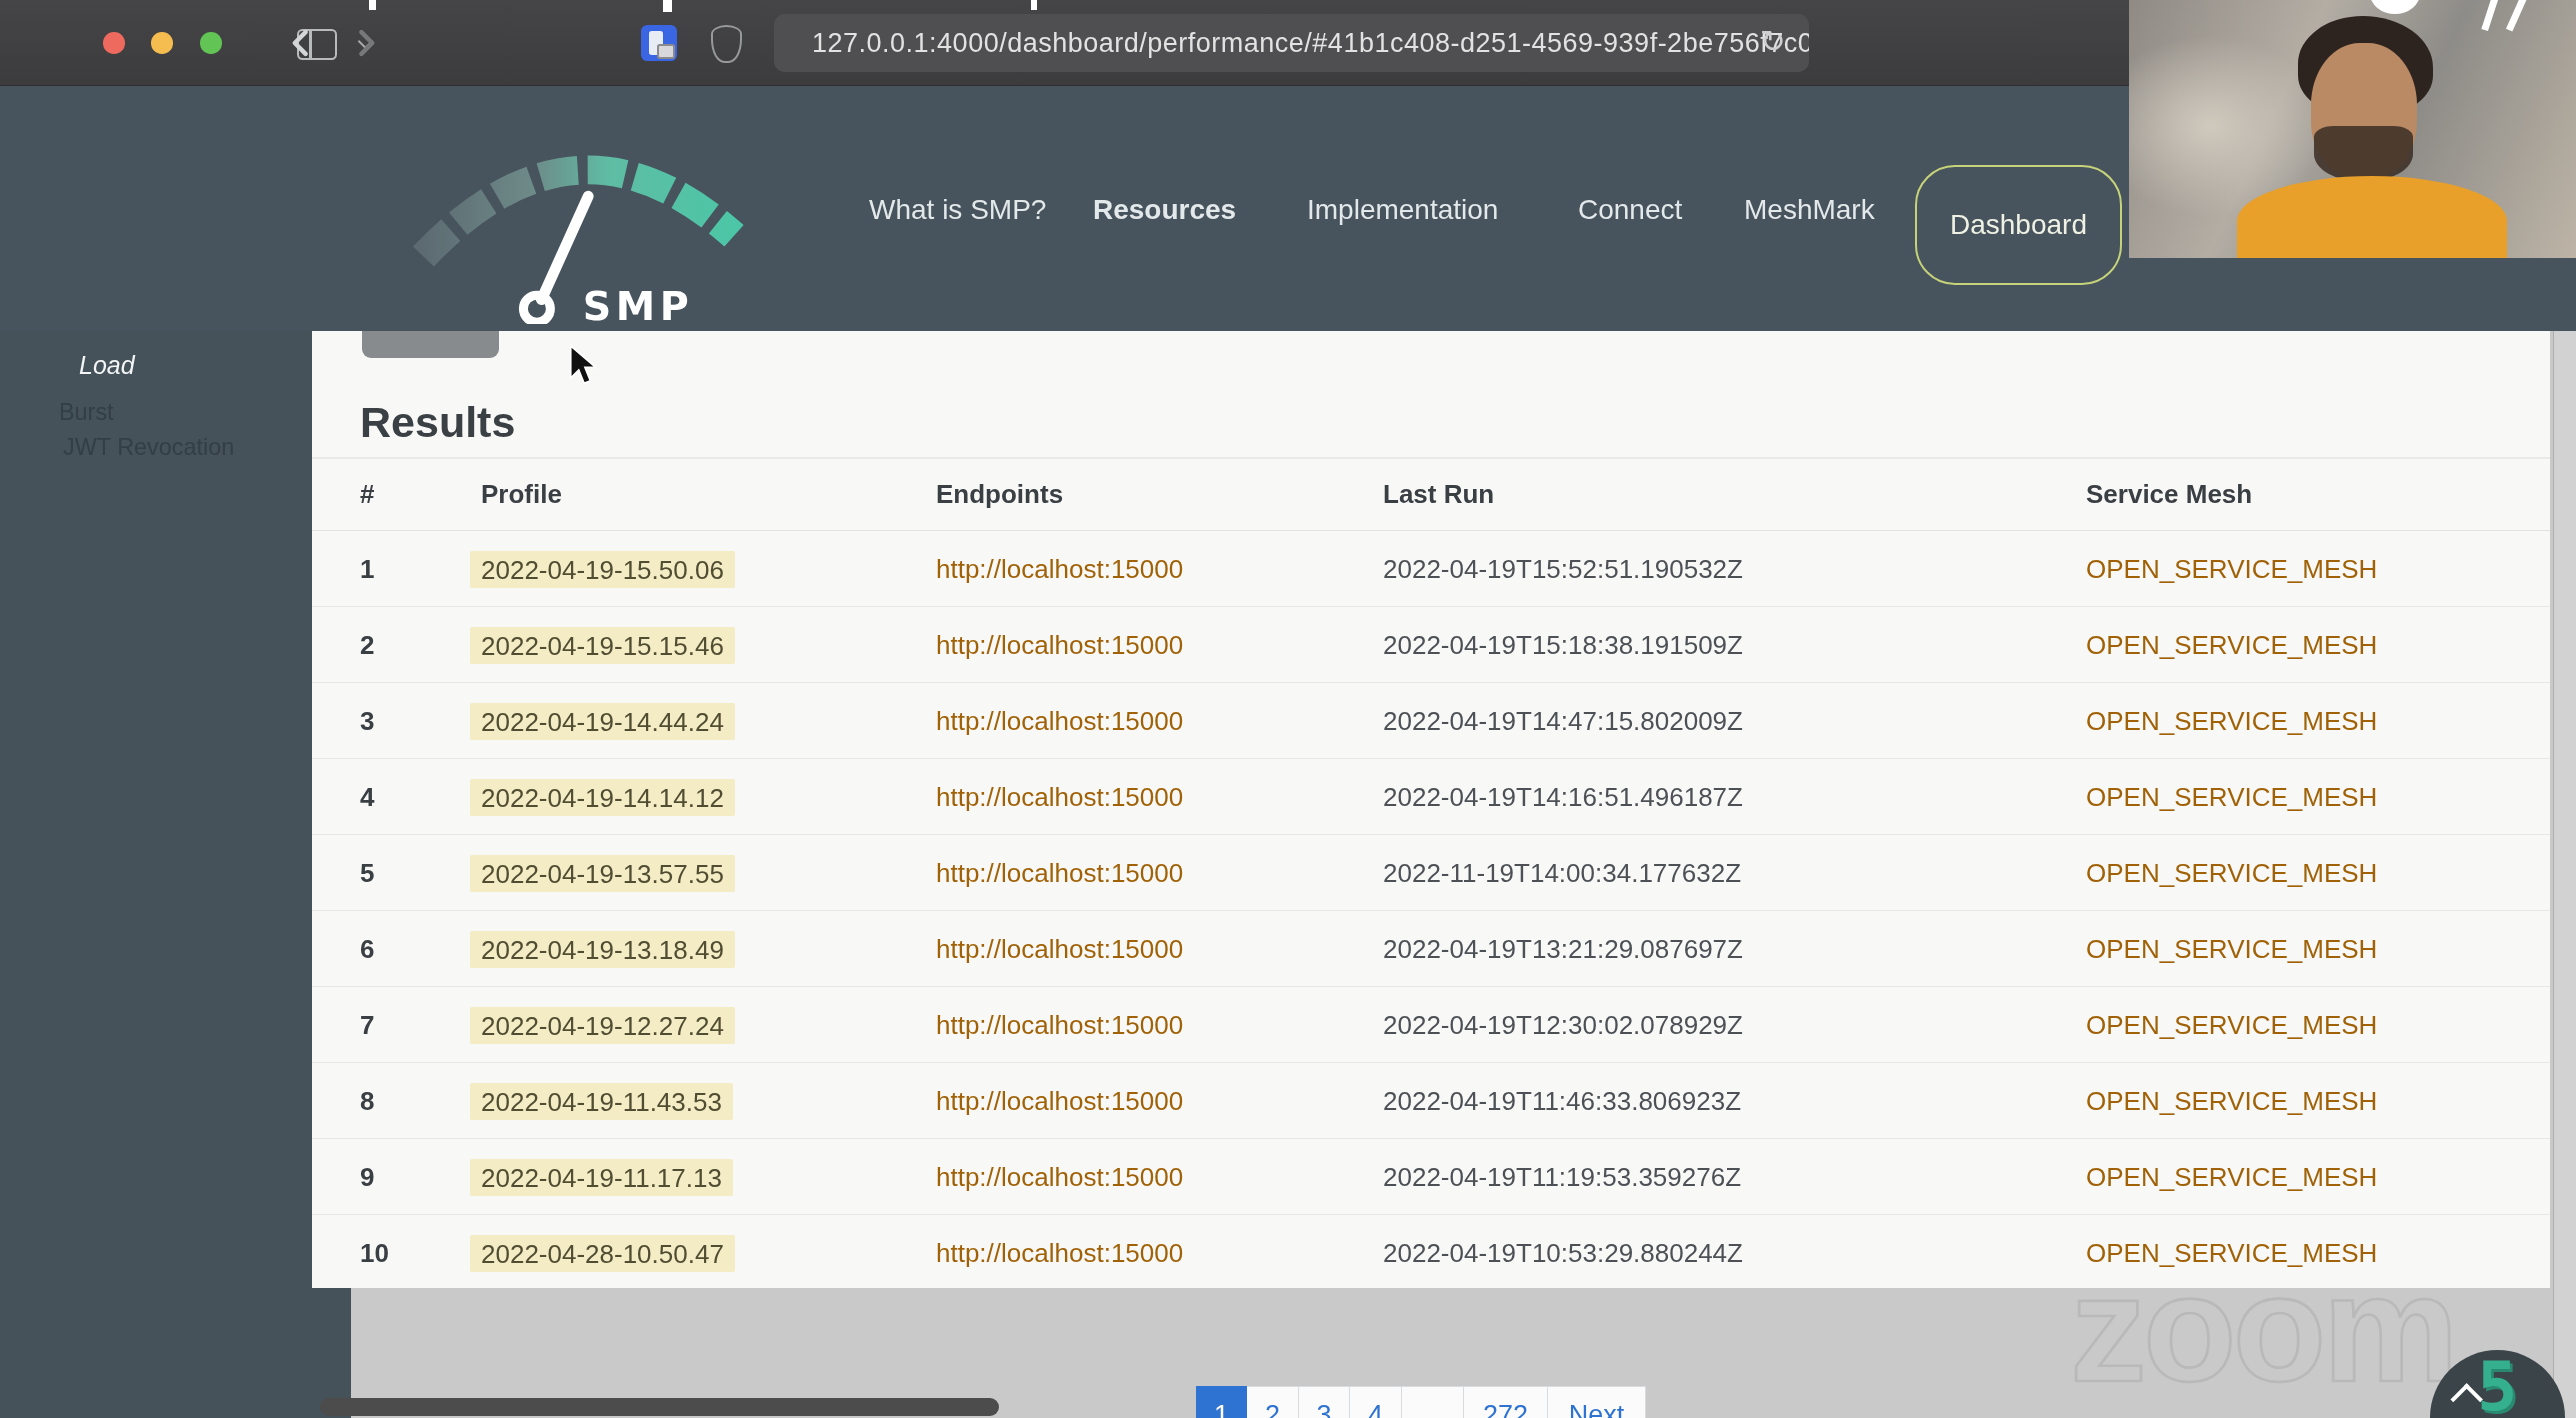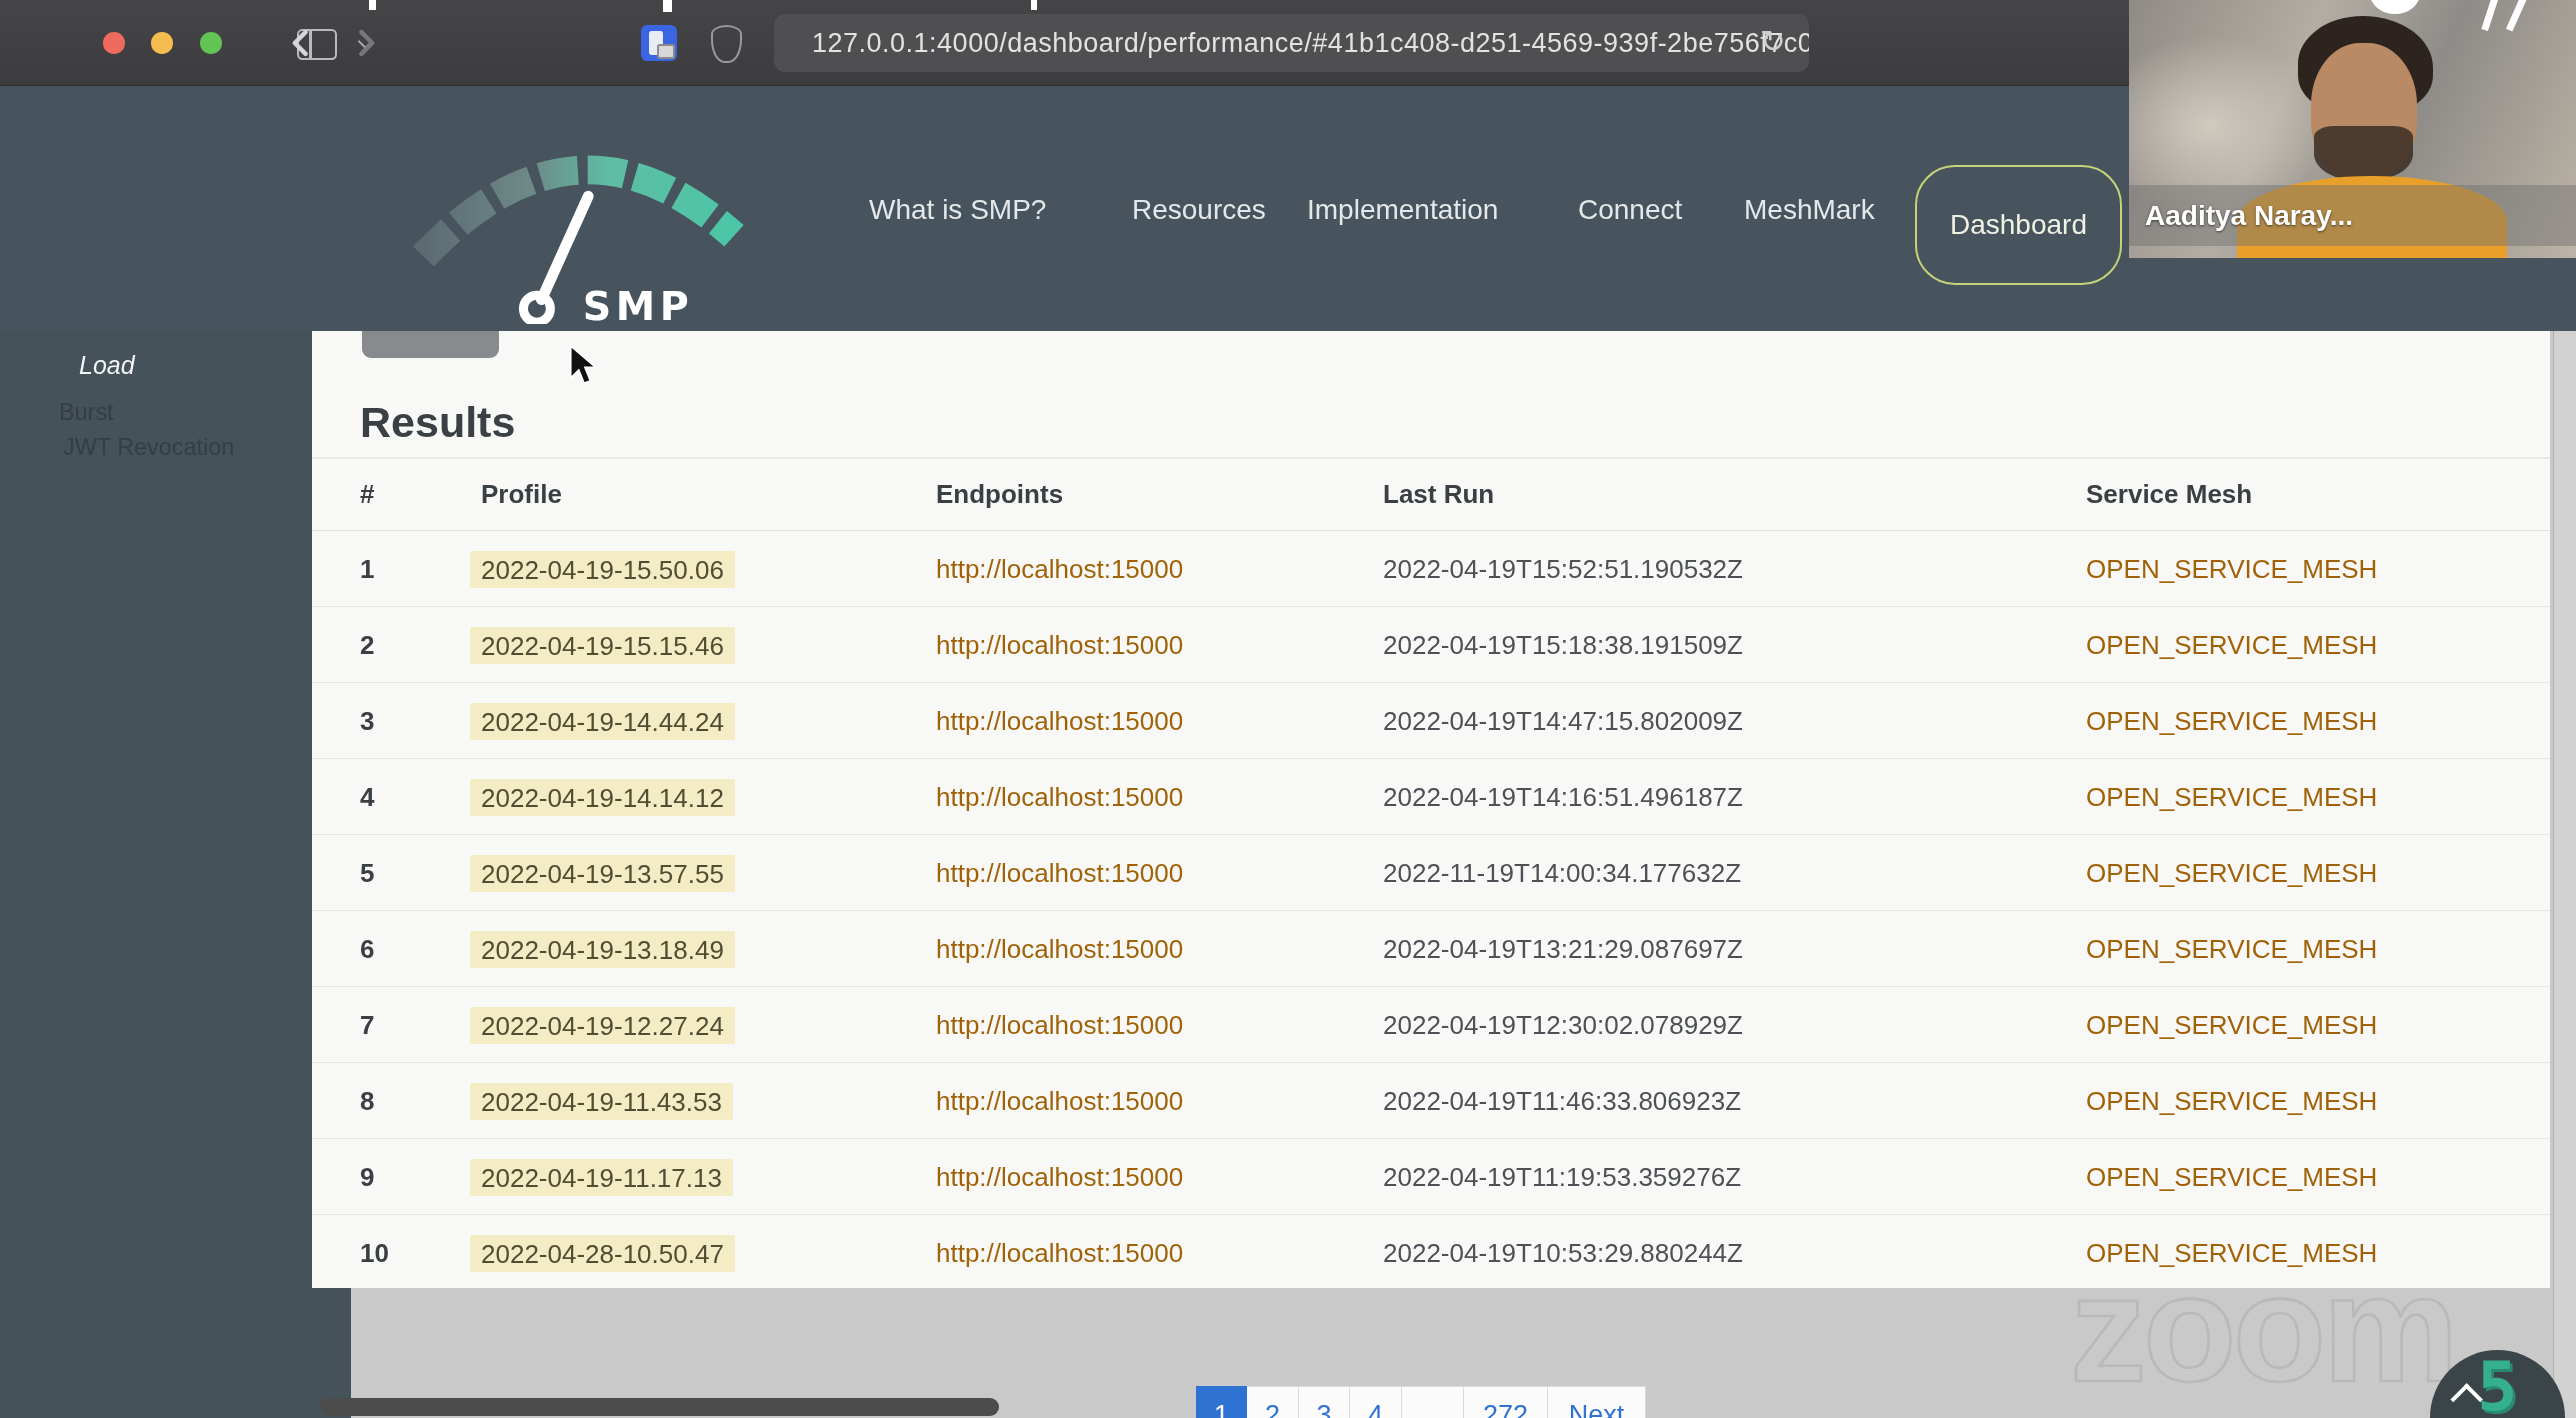--- a/index.html
+++ b/index.html
@@ -38,21 +38,21 @@
     background:#d8d8da; border:2.7px solid #8b8b8d; border-radius:2.7px; }
   .ext-shield { position:absolute; left:711px; top:25px; width:31px; height:38px;
     border:2.7px solid #98999b; border-radius:15.3px 15.3px 13.5px 13.5px / 9px 9px 23.4px 23.4px; }
   .frag { position:absolute; background:#fff; }
   
   .site-nav { position:absolute; left:0; top:86px; width:2576px; height:245px; background:#47545d; }
   .logo { position:absolute; left:410px; top:49px; }
   .nav-links { position:absolute; left:0; top:0; width:100%; height:100%; }
   .nav-link { position:absolute; top:108px; font-size:28px; color:#e3e8ea; cursor:pointer; white-space:nowrap; }
   .nav-link:nth-child(1){ left:869px; }
-  .nav-link:nth-child(2){ left:1132px; }
+  .nav-link:nth-child(2){ left:1093px;font-weight:bold; }
   .nav-link:nth-child(3){ left:1307px; }
   .nav-link:nth-child(4){ left:1578px; }
   .nav-link:nth-child(5){ left:1744px; }
   .nav-link.pill { left:1915px; top:79px; width:207px; height:120px;
     border:2.7px solid #c6d37a; border-radius:40px; display:flex;
     align-items:center; justify-content:center; color:#eef1e4; }
   
   .side-panel { position:absolute; left:0; top:331px; width:351px; height:1087px; background:#46525a; }
   .side-item { position:absolute; white-space:nowrap; cursor:pointer; }
   .side-item.active { left:79px; top:20px; font-size:25px; color:#f2f4f5; font-style:italic; }
@@ -178,23 +178,20 @@
 
 <div class="webcam">
   <div class="wc-blur1"></div>
   <div class="wc-circle"></div>
   <div class="wc-slash1"></div>
   <div class="wc-slash2"></div>
   <div class="hair"></div>
   <div class="face"></div>
   <div class="beard"></div>
   <div class="shirt"></div>
-  <div class="name-bar">
-    <span class="name-text">Aaditya Naray...</span>
-  </div>
 </div>
 
 <div class="side-panel" id="side-panel">
     <span class="side-item active">Load</span>
     <span class="side-item dim1">Burst</span>
     <span class="side-item dim2">JWT Revocation</span>
   </div>
 
 <div class="card">
   <div class="card-tab"></div>

